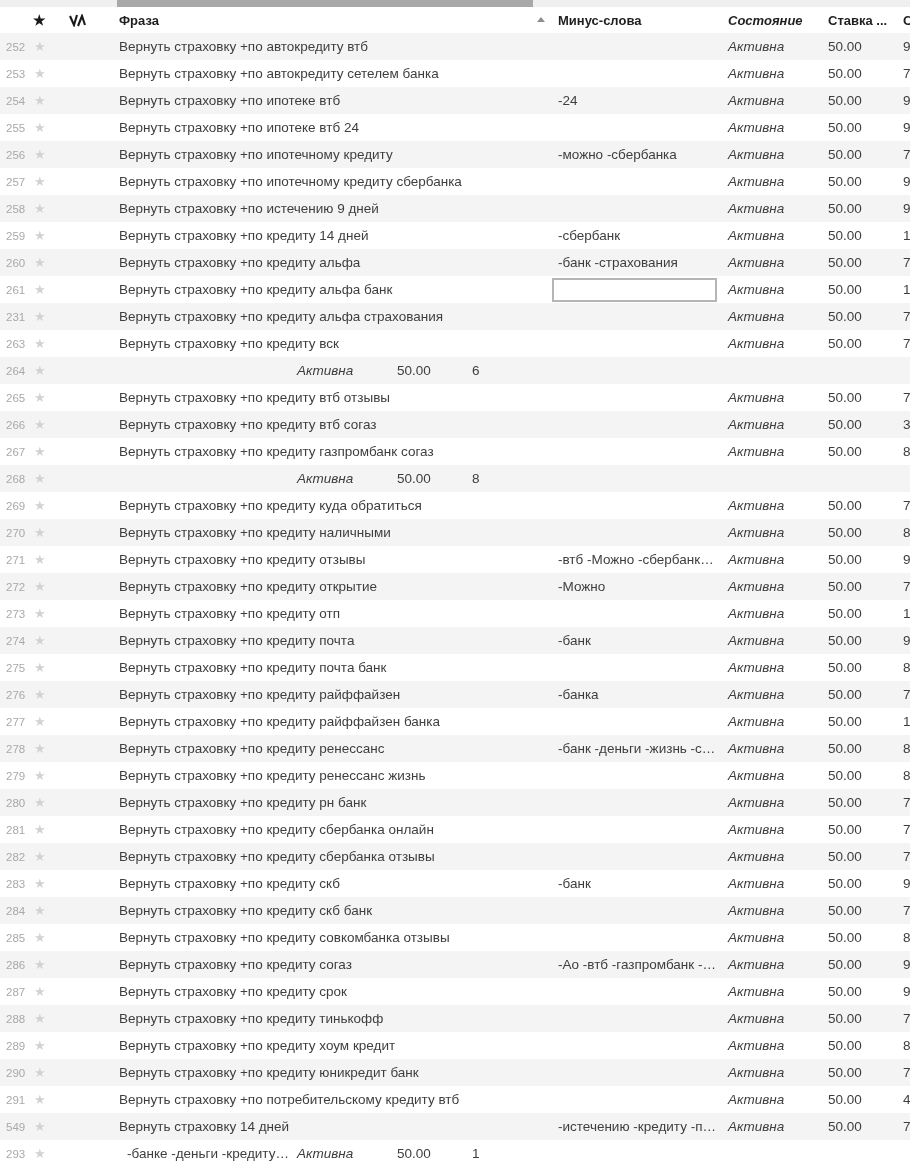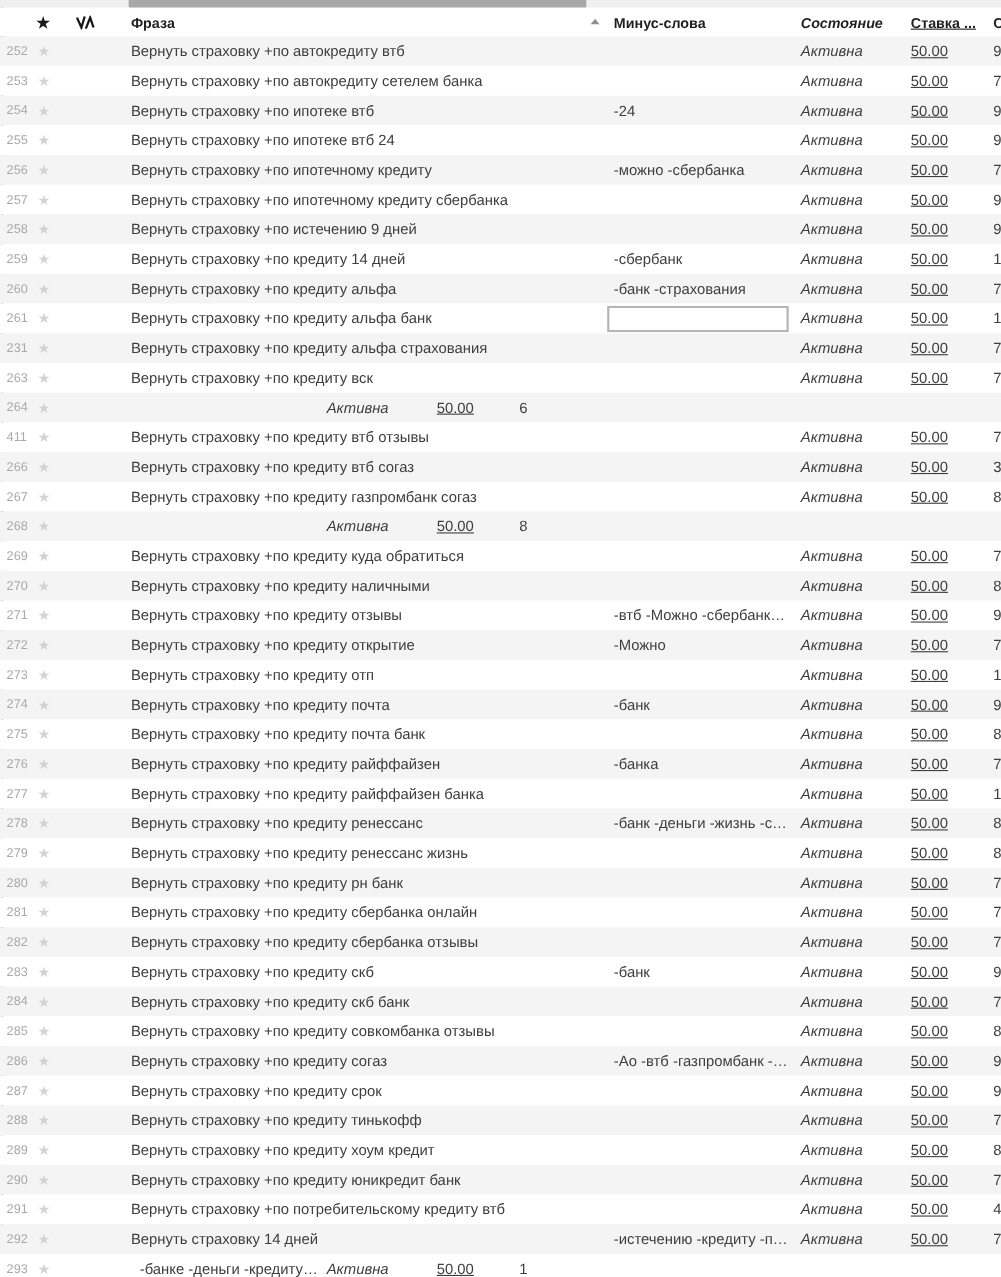--- a/index.html
+++ b/index.html
@@ -29,21 +29,21 @@
   .grid { position:absolute; top:7px; left:0; right:0; }
   .hdr-row, .row { display:flex; align-items:center; width:100%; }
   .hdr-row { height:26px; background:#fff; font-weight:bold; color:#1f1f1f; font-size:13px; }
   .row { height:27px; background:#fff; font-size:13.5px; }
   .row.alt { background:#f4f4f4; }
 
   .c-num   { width:117px; flex:none; display:flex; align-items:center; padding-left:6px; }
   .c-phrase{ width:431px; flex:none; padding-left:2px; position:relative; white-space:nowrap; overflow:hidden; }
   .c-minus { width:174px; flex:none; padding-left:10px; position:relative; white-space:nowrap; overflow:hidden; }
   .c-state { width:100px; flex:none; padding-left:6px; white-space:nowrap;font-style:italic; }
-  .c-bid   { width:73px;  flex:none; padding-left:6px; white-space:nowrap;text-decoration:underline; }
+  .c-bid   { width:73px;  flex:none; padding-left:6px; white-space:nowrap; }
   .c-last  { flex:1; padding-left:8px; white-space:nowrap; overflow:hidden; }
 
   .row-num { color:#a9a9a9; font-size:11.5px; width:26px; flex:none; }
   .row-star { color:#d2d2d2; font-size:13px; margin-left:2px; }
   .hdr-star { color:#1a1a1a; font-size:14px; margin-left:27px; }
   .hdr-sorticon { margin-left:22px; display:inline-flex; align-items:center; }
   .sort-asc {
     position:absolute; right:3px; top:50%; margin-top:-3px;
     width:0; height:0;
     border-left:4.5px solid transparent; border-right:4.5px solid transparent;
@@ -241,21 +241,21 @@
       <span class="row-num">264</span>
       <span class="row-star">★</span>
     </div>
     <div class="c-minus"></div>
     <div class="c-state">Активна</div>
     <div class="c-bid">50.00</div>
     <div class="c-last">6</div>
   </div>
         <div class="row">
     <div class="c-num">
-      <span class="row-num">411</span>
+      <span class="row-num">265</span>
       <span class="row-star">★</span>
     </div>
     <div class="c-phrase">Вернуть страховку +по кредиту втб отзывы</div>
     <div class="c-minus"></div>
     <div class="c-state">Активна</div>
     <div class="c-bid">50.00</div>
     <div class="c-last">7</div>
   </div>
         <div class="row alt">
     <div class="c-num">
@@ -537,21 +537,21 @@
       <span class="row-star">★</span>
     </div>
     <div class="c-phrase">Вернуть страховку +по потребительскому кредиту втб</div>
     <div class="c-minus"></div>
     <div class="c-state">Активна</div>
     <div class="c-bid">50.00</div>
     <div class="c-last">4</div>
   </div>
         <div class="row alt">
     <div class="c-num">
-      <span class="row-num">292</span>
+      <span class="row-num">549</span>
       <span class="row-star">★</span>
     </div>
     <div class="c-phrase">Вернуть страховку 14 дней</div>
     <div class="c-minus">-истечению -кредиту -п…</div>
     <div class="c-state">Активна</div>
     <div class="c-bid">50.00</div>
     <div class="c-last">7</div>
   </div>
         <div class="row">
     <div class="c-num">

